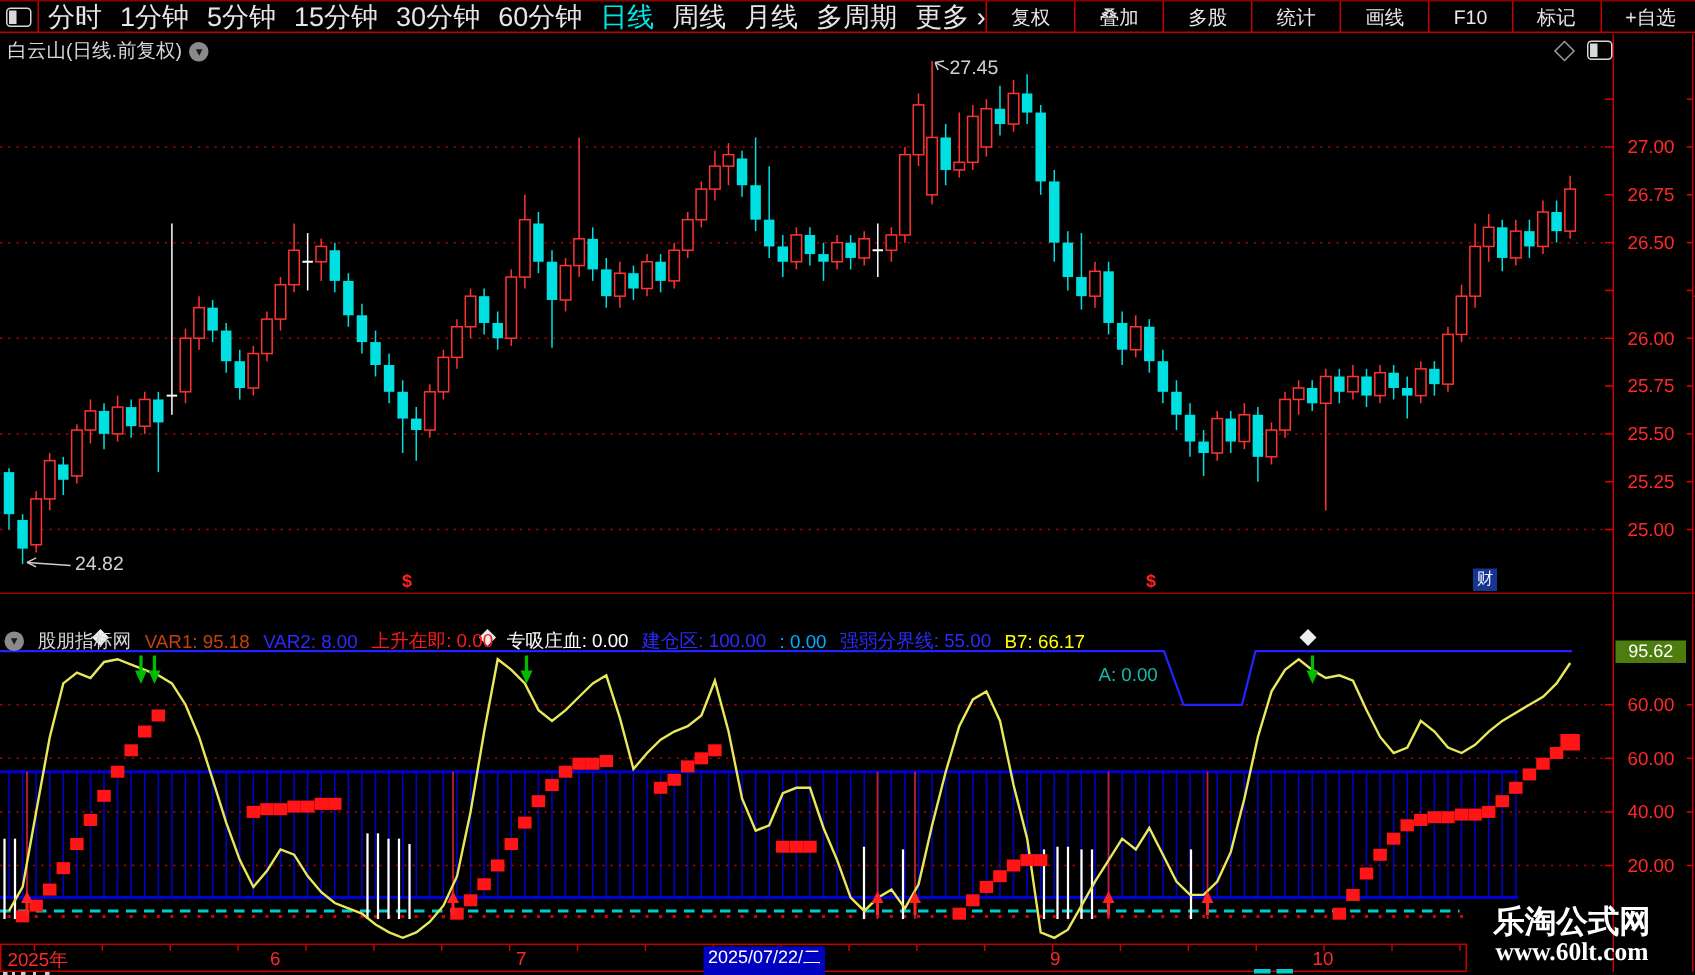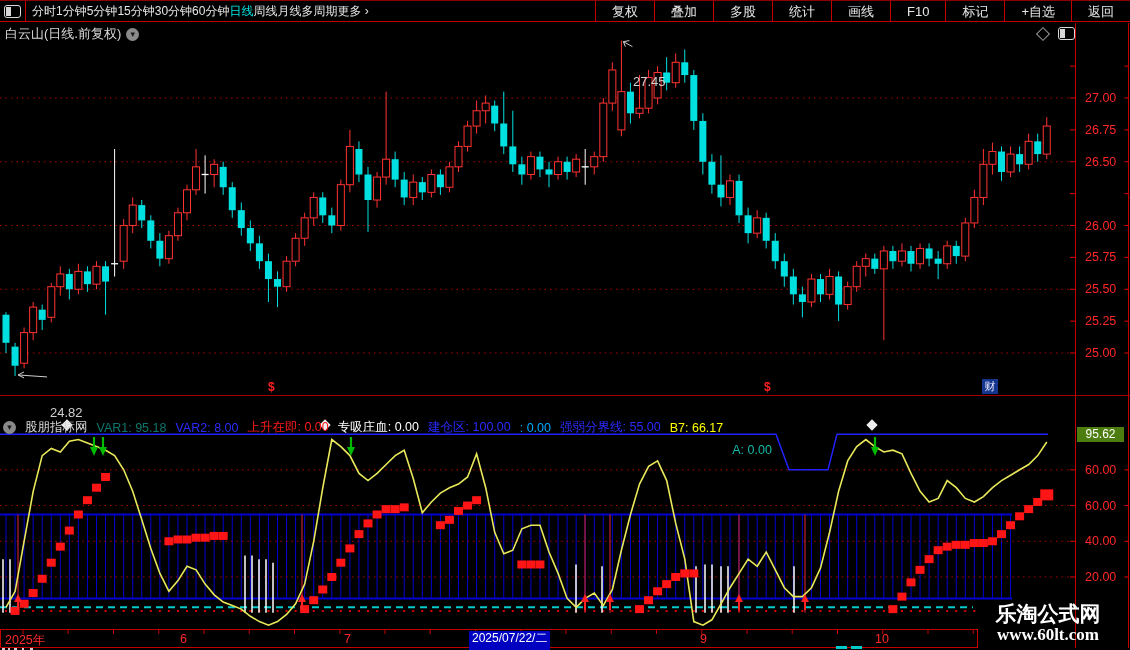--- a/index.html
+++ b/index.html
@@ -5,41 +5,41 @@
   html,body{margin:0;padding:0;background:#000;}
   #screen{position:relative;width:1130px;height:650px;background:#000;overflow:hidden;
           font-family:"Liberation Sans",sans-serif;}
   #gfx{position:absolute;left:0;top:0;z-index:1;}
   .toolbar{position:absolute;top:0;left:0;width:1130px;height:22px;background:#000;
            border-top:1px solid #8e0000;border-bottom:1px solid #c40000;box-sizing:border-box;
            display:flex;align-items:center;z-index:7;}
   .tb-iconbox{width:25px;height:21px;border-right:1px solid #c40000;display:flex;align-items:center;justify-content:center;flex:0 0 auto;}
   .win-icon{width:15px;height:11px;border:1px solid #d8d8d8;border-radius:3px;position:relative;}
   .win-icon::after{content:"";position:absolute;left:1px;top:1px;bottom:1px;width:5px;background:#d8d8d8;}
-  .tb-items{display:flex;margin-left:6px;font-size:12px;color:#e6e6e6;white-space:nowrap;}
+  .tb-items{display:flex;gap:12px;margin-left:6px;font-size:18px;color:#e6e6e6;white-space:nowrap;}
   .tb-item.active{color:#00e5e5;}
   .tb-right{margin-left:auto;display:flex;height:21px;font-size:13px;color:#e8e8e8;}
   .tb-btn{padding:0 16px;border-left:1px solid #c40000;line-height:21px;white-space:nowrap;}
   .titlebar{position:absolute;top:25px;left:5px;z-index:7;display:flex;align-items:center;gap:5px;color:#d8d8d8;font-size:13px;}
   .circle-chevron{width:13px;height:13px;border-radius:50%;background:#8a8a8a;color:#1a1a1a;
                   font-size:9px;line-height:12px;text-align:center;flex:0 0 auto;}
   .win-controls{position:absolute;top:27px;left:1038px;z-index:7;display:flex;gap:10px;align-items:center;}
   .diamond-icon{width:8px;height:8px;border:1px solid #999;transform:rotate(45deg);}
   .ind-header{position:absolute;top:398px;left:3px;z-index:7;display:flex;gap:9px;align-items:center;
               font-size:12.5px;white-space:nowrap;}
   .ylab{position:absolute;left:1085px;color:#ff2828;font-size:12.5px;z-index:6;}
   .hl-box{position:absolute;left:1077px;width:47px;height:15px;background:#4d7c0f;color:#fff;
           font-size:12px;line-height:15px;text-align:center;z-index:6;}
   .date-lab{position:absolute;top:632px;color:#ff2828;font-size:12.5px;z-index:6;text-align:center;}
   .date-box{position:absolute;top:631px;height:28px;background:#0000c0;color:#fff;font-size:12px;
             line-height:15px;padding:0 3px;z-index:6;}
   .marker-dollar{position:absolute;top:380px;color:#ff2020;font-size:12px;font-weight:bold;z-index:6;}
   .marker-cai{position:absolute;top:379px;left:982px;width:16px;height:15px;background:#15358f;color:#eef;
               font-size:11px;line-height:15px;text-align:center;z-index:6;}
-  .anno{position:absolute;color:#d0d0d0;font-size:13px;z-index:6;margin-top:37px;}
+  .anno{position:absolute;color:#d0d0d0;font-size:13px;z-index:6;}
   .wm{position:absolute;left:978px;top:602px;width:140px;text-align:center;color:#fff;z-index:8;
       font-family:"Liberation Serif",serif;font-weight:bold;}
   .wm .l1{font-size:21px;line-height:24px;}
   .wm .l2{font-size:17px;line-height:18px;}
 </style>
 </head>
 <body>
 
 <div id="screen">
 
@@ -757,21 +757,21 @@
   <div class="marker-dollar" style="left:268px">$</div>
   <div class="marker-dollar" style="left:764px">$</div>
   <div class="marker-cai">财</div>
 
   <div class="anno" style="left:633px;top:37px">27.45</div>
   <div class="anno" style="left:50px;top:368px">24.82</div>
 
   <div class="ind-header">
     <span class="circle-chevron">▾</span>
     <span style="color:#d8d8d8">股朋指标网</span>
-  <span style="color: #0f766e;">VAR1: 95.18</span>
+  <span style="color: #c2410c;">VAR1: 95.18</span>
       <span style="color: rgb(43, 43, 255);">VAR2: 8.00</span>
       <span style="color: rgb(255, 26, 26);">上升在即: 0.00</span>
       <span style="color: rgb(255, 255, 255);">专吸庄血: 0.00</span>
       <span style="color: rgb(43, 43, 255);">建仓区: 100.00</span>
       <span style="color: rgb(0, 170, 255);">: 0.00</span>
       <span style="color: rgb(43, 43, 255);">强弱分界线: 55.00</span>
       <span style="color: rgb(255, 255, 0);">B7: 66.17</span>
       <span style="color: #14b8a6; margin-top: 45px;">A: 0.00</span>
     </div>
 

